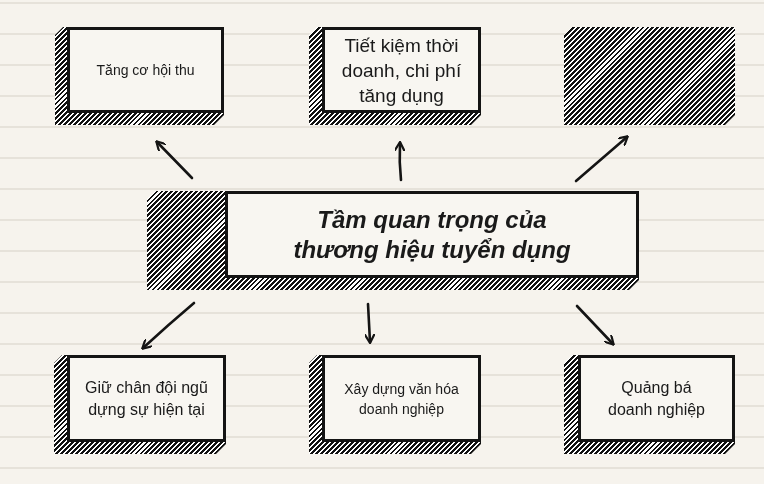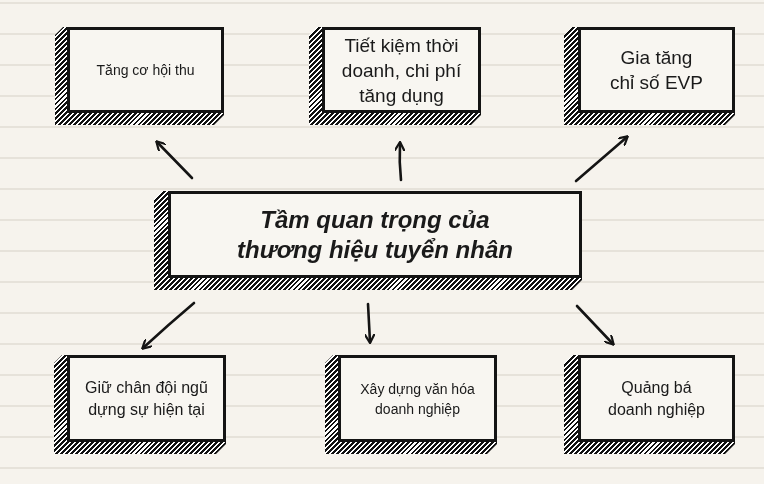--- a/index.html
+++ b/index.html
@@ -59,49 +59,43 @@
     <div>
       <span>Tiết kiệm thời</span>
       <span>doanh, chi phí</span>
       <span>tăng dụng</span>
     </div>
   </div>
 </div>
 
 <div class="box" style="left:564px;top:27px;width:171px;height:98px;">
   <div class="shadow"></div>
-  <div class="face" style="width:157px;height:86px;font-size:19px;line-height:25px;">
-    <div>
-      <span>Gia tăng</span>
-      <span>chỉ số EVP</span>
-    </div>
-  </div>
 </div>
 
-<div class="box" style="left:154px;top:191px;width:428px;height:99px;">
+<div class="box" style="left:147px;top:191px;width:492px;height:99px;">
   <div class="shadow"></div>
   <div class="face" style="width:414px;height:87px;font-size:24px;line-height:30px;font-weight:bold;font-style:italic;">
     <div>
       <span>Tầm quan trọng của</span>
-      <span>thương hiệu tuyển nhân</span>
+      <span>thương hiệu tuyển dụng</span>
     </div>
   </div>
 </div>
 
 <div class="box" style="left:54px;top:355px;width:172px;height:99px;">
   <div class="shadow"></div>
   <div class="face" style="width:159px;height:87px;font-size:16px;line-height:22px;">
     <div>
       <span>Giữ chân đội ngũ</span>
       <span>dựng sự hiện tại</span>
     </div>
   </div>
 </div>
 
-<div class="box" style="left:309px;top:355px;width:172px;height:99px;margin-left:16px;">
+<div class="box" style="left:309px;top:355px;width:172px;height:99px;">
   <div class="shadow"></div>
   <div class="face" style="width:159px;height:87px;font-size:14px;line-height:20px;">
     <div>
       <span>Xây dựng văn hóa</span>
       <span>doanh nghiệp</span>
     </div>
   </div>
 </div>
 
 <div class="box" style="left:564px;top:355px;width:171px;height:99px;">

